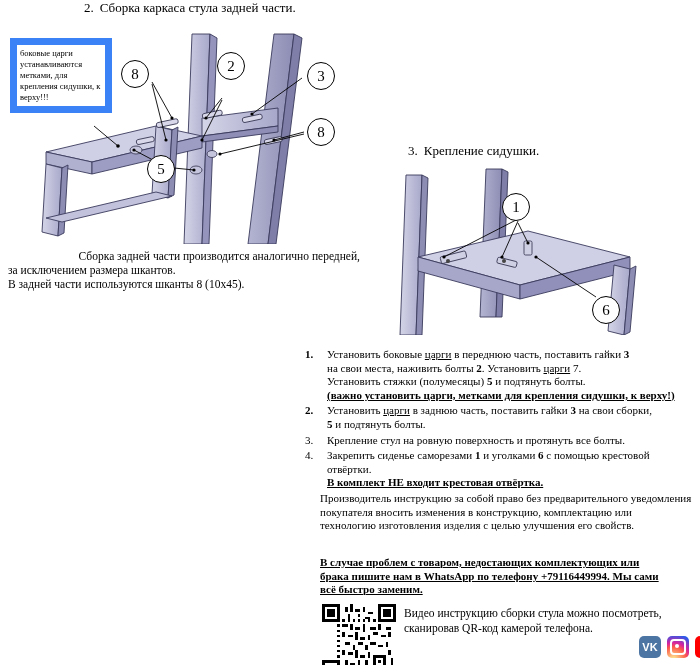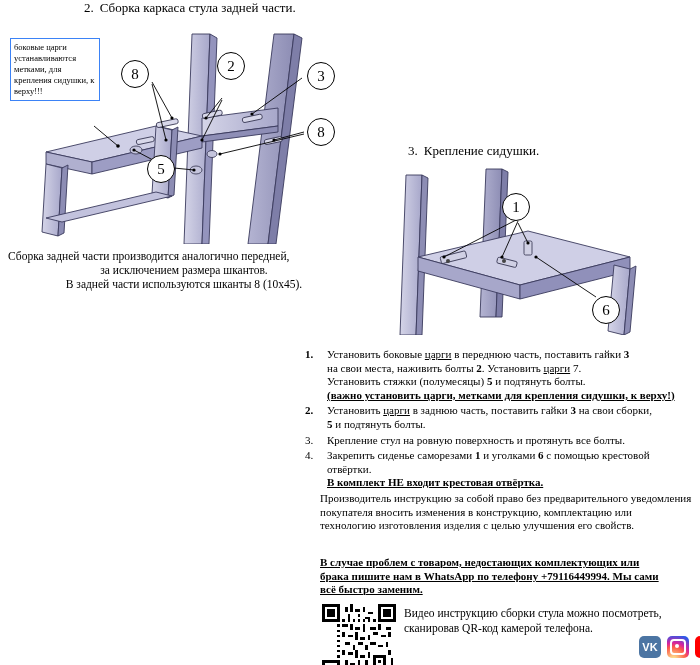--- a/index.html
+++ b/index.html
@@ -46,21 +46,21 @@
   .fig2 {
     left: 378px; top: 165px;
     width: 312px; height: 170px;
   }
   .fig svg { display: block; }
 
   
   .note-box {
     left: 10px; top: 38px;
     width: 82px;
-    border: 1px solid #3b82f6;
+    border: 7px solid #3b82f6;
     background: #ffffff;
     font-size: 8.5px;
     line-height: 11px;
     padding: 3px 3px;
     font-family: "Liberation Serif", serif;
   }
 
   
   .circ {
     border: 1.6px solid #000;
@@ -75,22 +75,22 @@
   }
   .circ-sm { width: 26px; height: 26px; }
 
   
   .cap1 {
     left: 8px; top: 249px;
     width: 352px;
     font-size: 11.5px;
     line-height: 14px;
   }
-  .cap1 .l1 { text-align: left; }
-  .cap1 .l2, .cap1 .l3 { text-align: center; }
+  .cap1 .l1 { text-align: right; }
+  .cap1 .l2, .cap1 .l3 { }
 
   
   .instructions {
     left: 305px; top: 348px;
     width: 392px;
     font-size: 11px;
     line-height: 13.6px;
   }
   .ins-item {
     position: relative;

